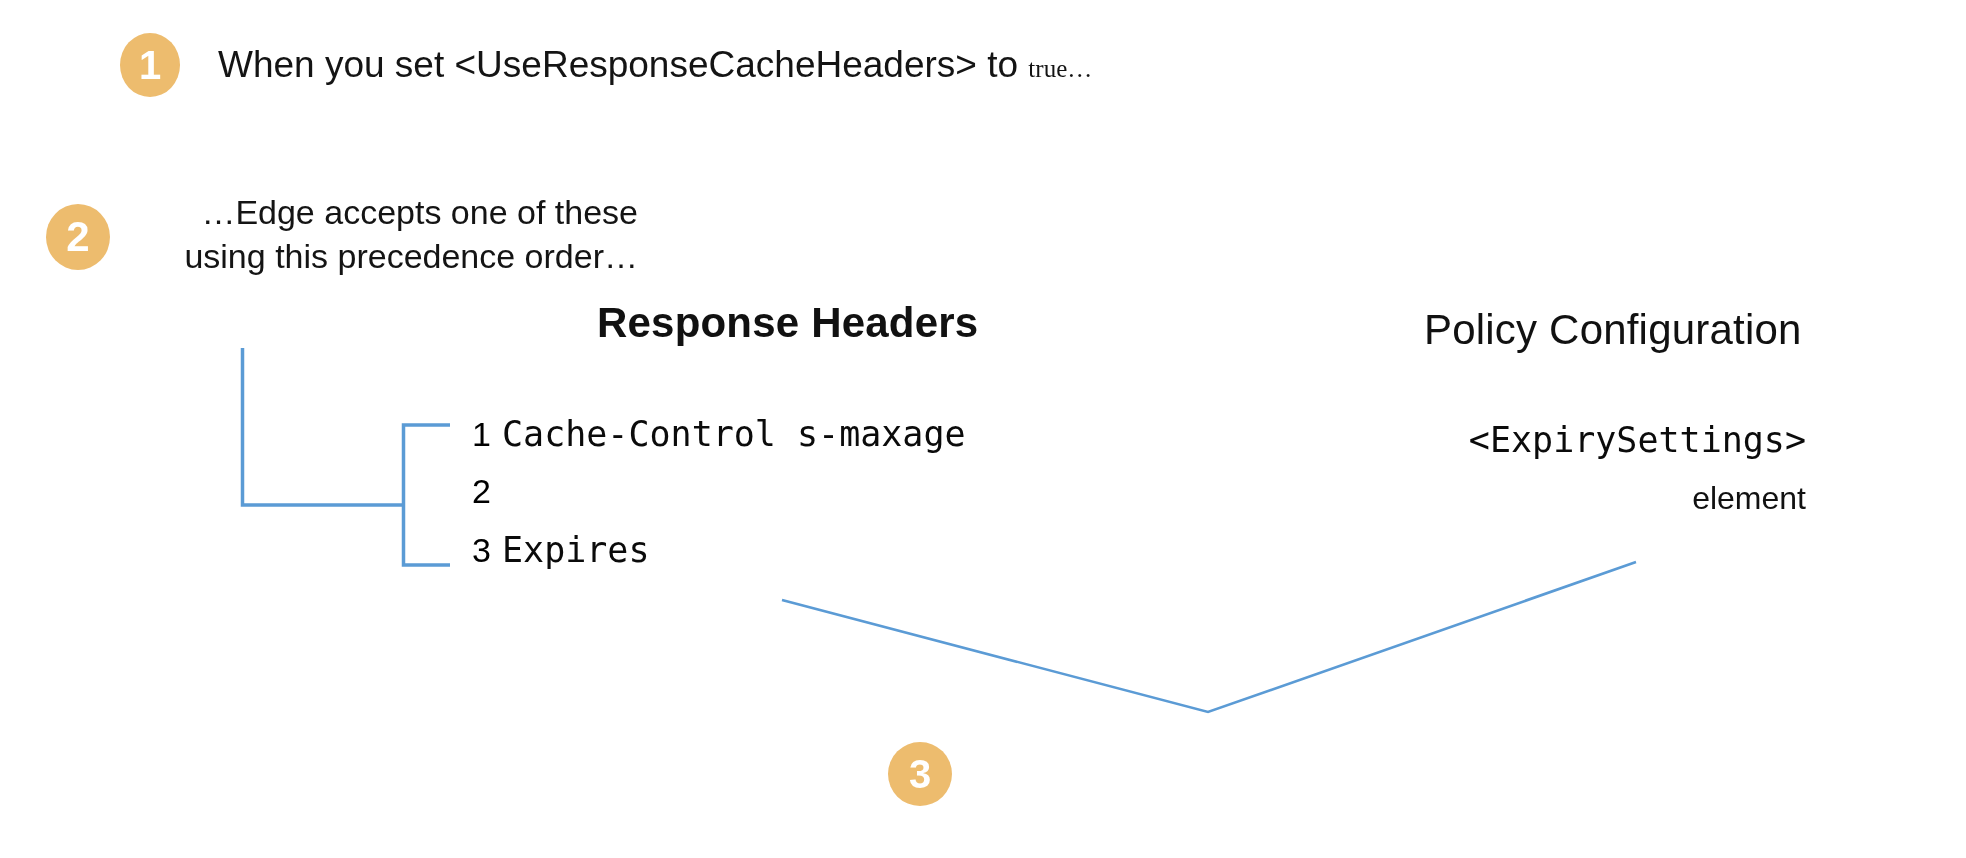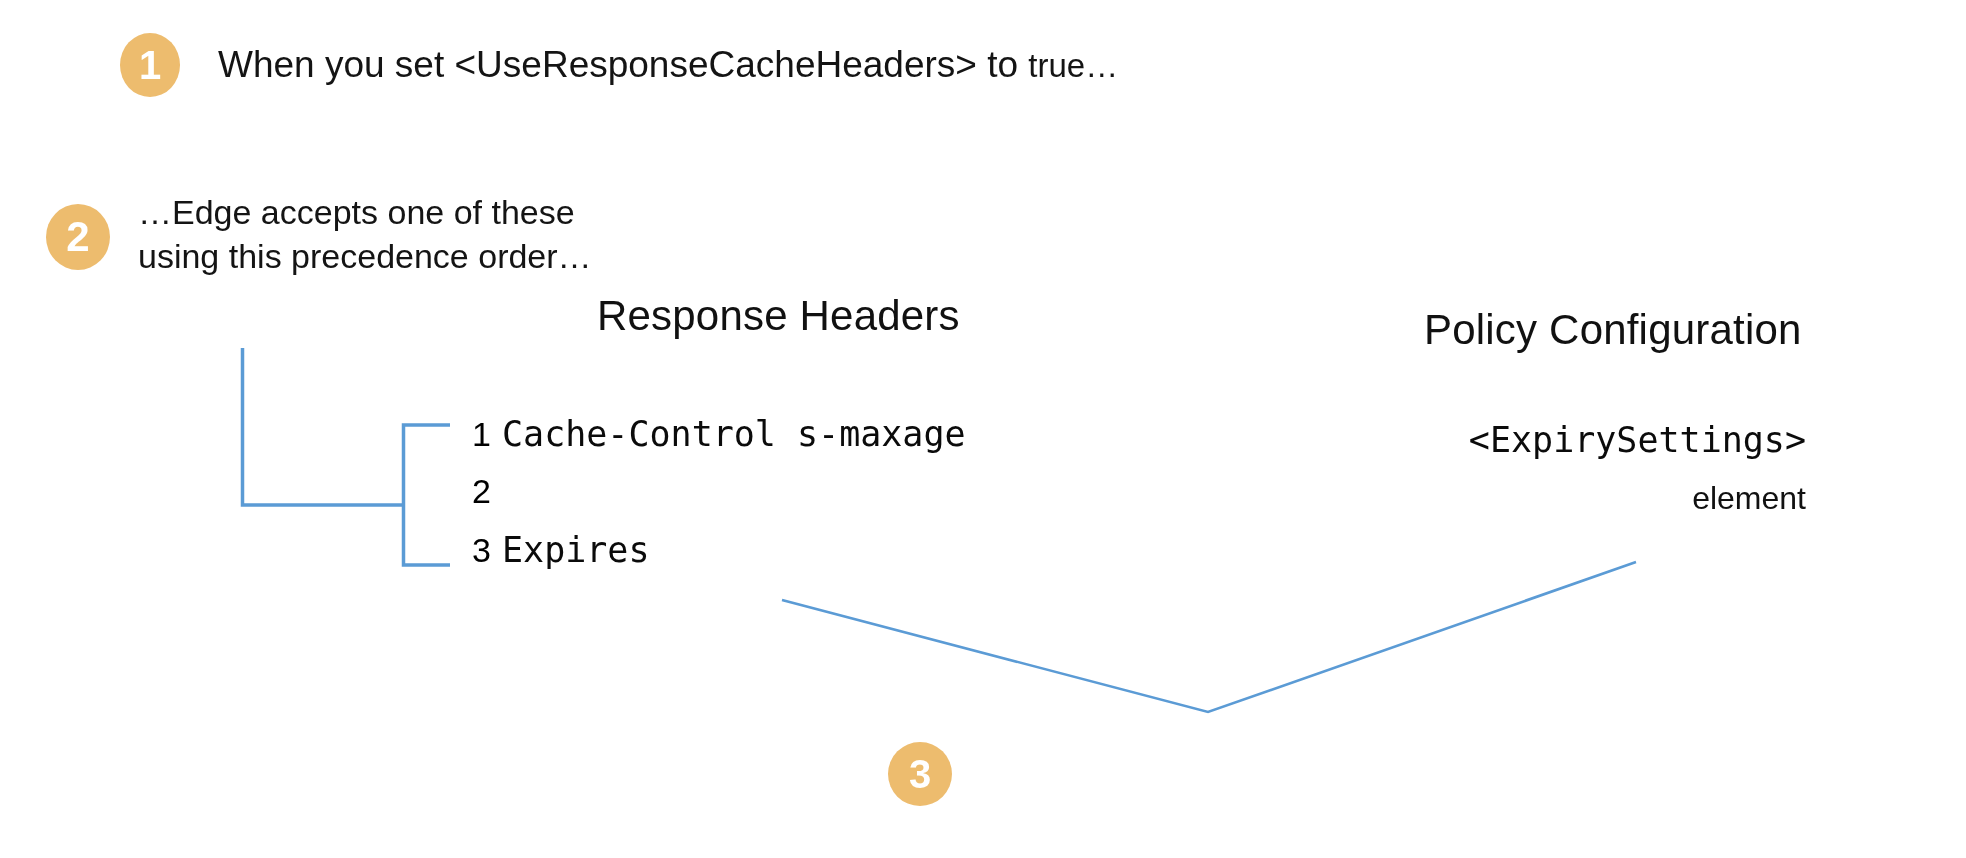--- a/index.html
+++ b/index.html
@@ -79,30 +79,31 @@
   }
 
   #step1-text {
     left: 218px;
     top: 43px;
     font-size: 37px;
     line-height: 1.18;
     white-space: nowrap;
   }
   #step1-text .mono {
-    font-family: Liberation Sans, sans-serif;
-    font-size: 33px;
+    font-family: Liberation Serif, serif;
+    font-size: 25px;
   }
 
   #step2-text {
     left: 138px;
     top: 191px;
     font-size: 34px;
     line-height: 1.28;
     max-width: 500px;
+    text-align: right;
   }
 
   #step3-text {
     left: 975px;
     top: 744px;
     font-size: 35px;
     line-height: 1.22;
     text-align: center;
     width: 460px;
   }
@@ -111,21 +112,22 @@
   .col-heading {
     position: absolute;
     font-family: "Liberation Sans", sans-serif;
     font-size: 42px;
     color: #111111;
     letter-spacing: 0.2px;
     white-space: nowrap;
   }
   #heading-response {
     left: 597px;
-    top: 292px;
+    top: 299px;
+    font-weight: bold;
   }
   #heading-policy {
     left: 1424px;
     top: 298px;
     margin-top: 8px;
   }
 
   
   #precedence-list {
     position: absolute;

